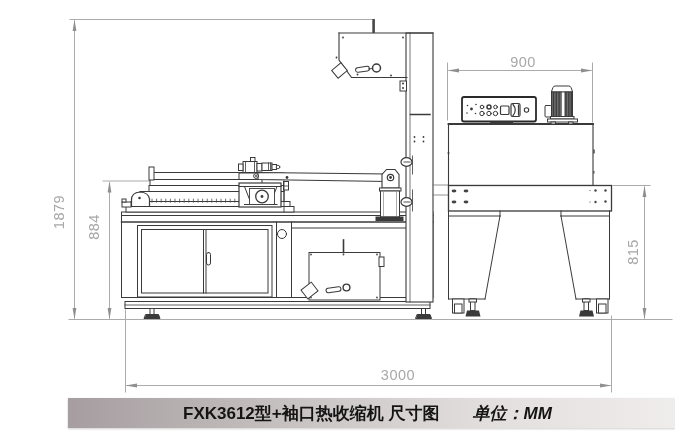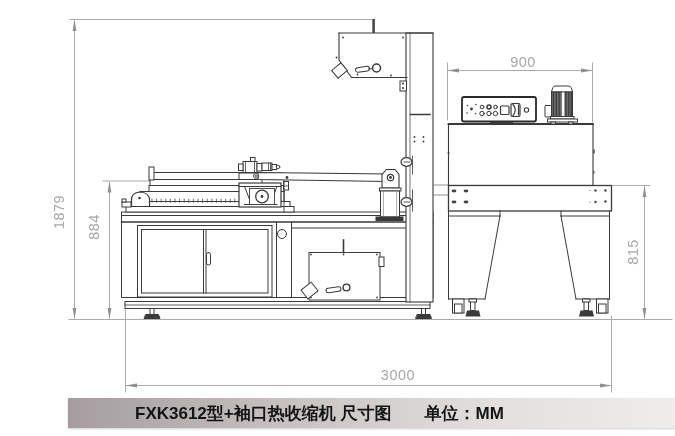--- a/index.html
+++ b/index.html
@@ -3,22 +3,22 @@
 <meta charset="utf-8">
 <style>
   html,body{margin:0;padding:0;background:#fff;}
   #stage{position:relative;width:675px;height:436px;background:#ffffff;overflow:hidden;
          font-family:"Liberation Sans", sans-serif;}
   #drawing{position:absolute;left:0;top:0;}
   .dimtxt{font-family:"Liberation Sans", sans-serif;font-size:14.5px;fill:#a8a8a8;letter-spacing:0.5px;}
   #caption-bar{position:absolute;left:68px;top:398px;width:607px;height:30px;
        background:linear-gradient(to right,#a59da0 0%,#b6afb0 18%,#cfcaca 45%,#e2dfde 70%,#efedec 100%);
        display:flex;align-items:center;box-shadow:0 1px 2px rgba(120,112,112,.35);}
-  #caption-title{margin-left:67px;font-size:17px;font-weight:700;color:#141414;white-space:nowrap;}
-  #caption-unit{margin-left:33px;font-size:17px;font-weight:700;color:#141414;white-space:nowrap;}
+  #caption-title{margin-left:115px;font-size:17px;font-weight:700;color:#141414;white-space:nowrap;}
+  #caption-unit{margin-left:33px;font-size:17px;font-weight:700;color:#141414;white-space:nowrap;font-style:italic;}
 </style>
 </head>
 <body>
 
 <div id="stage">
 <svg id="drawing" width="675" height="436" viewBox="0 0 675 436" fill="none" stroke-linecap="square">
 
   <g stroke="#ababab" stroke-width="1">
 
     <line x1="70" y1="19.5" x2="372" y2="19.5"></line>

